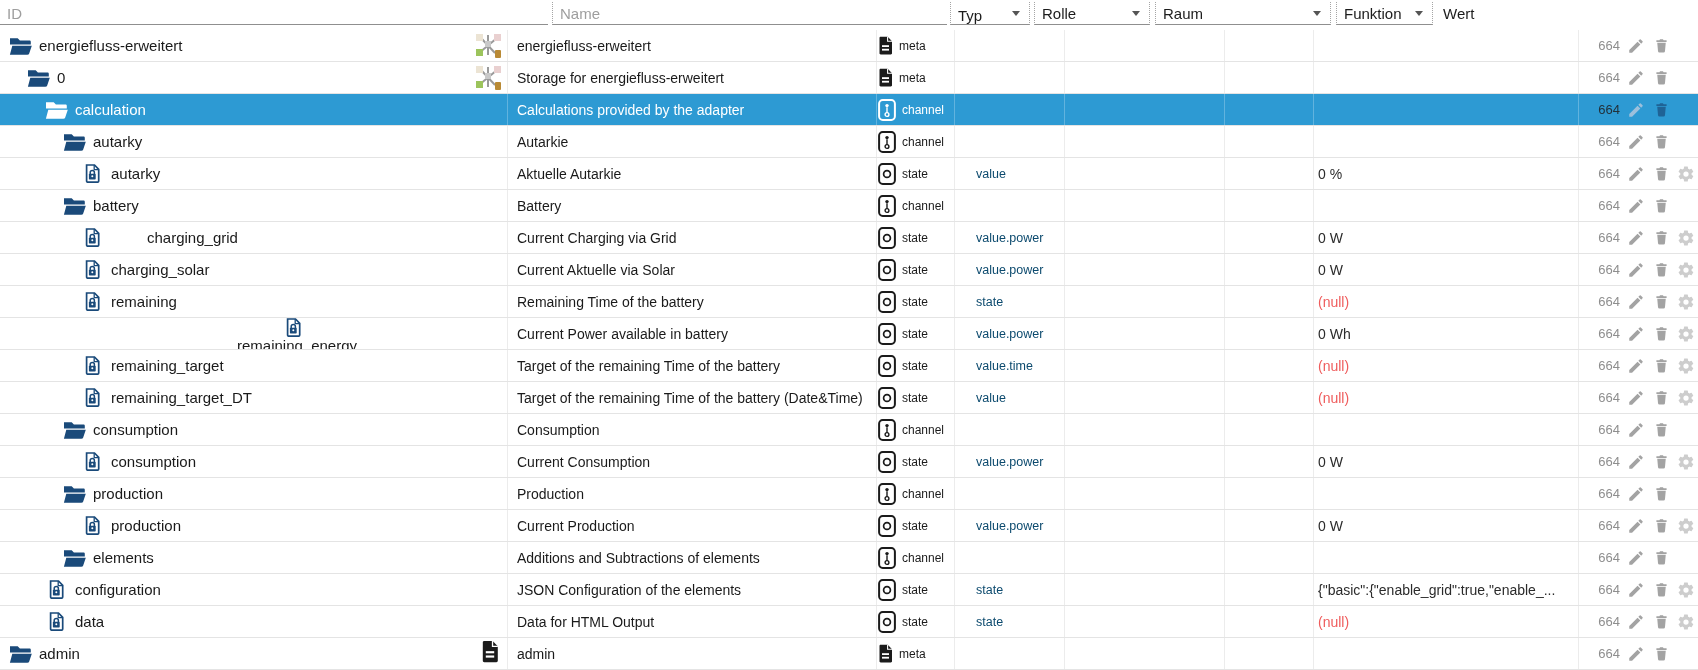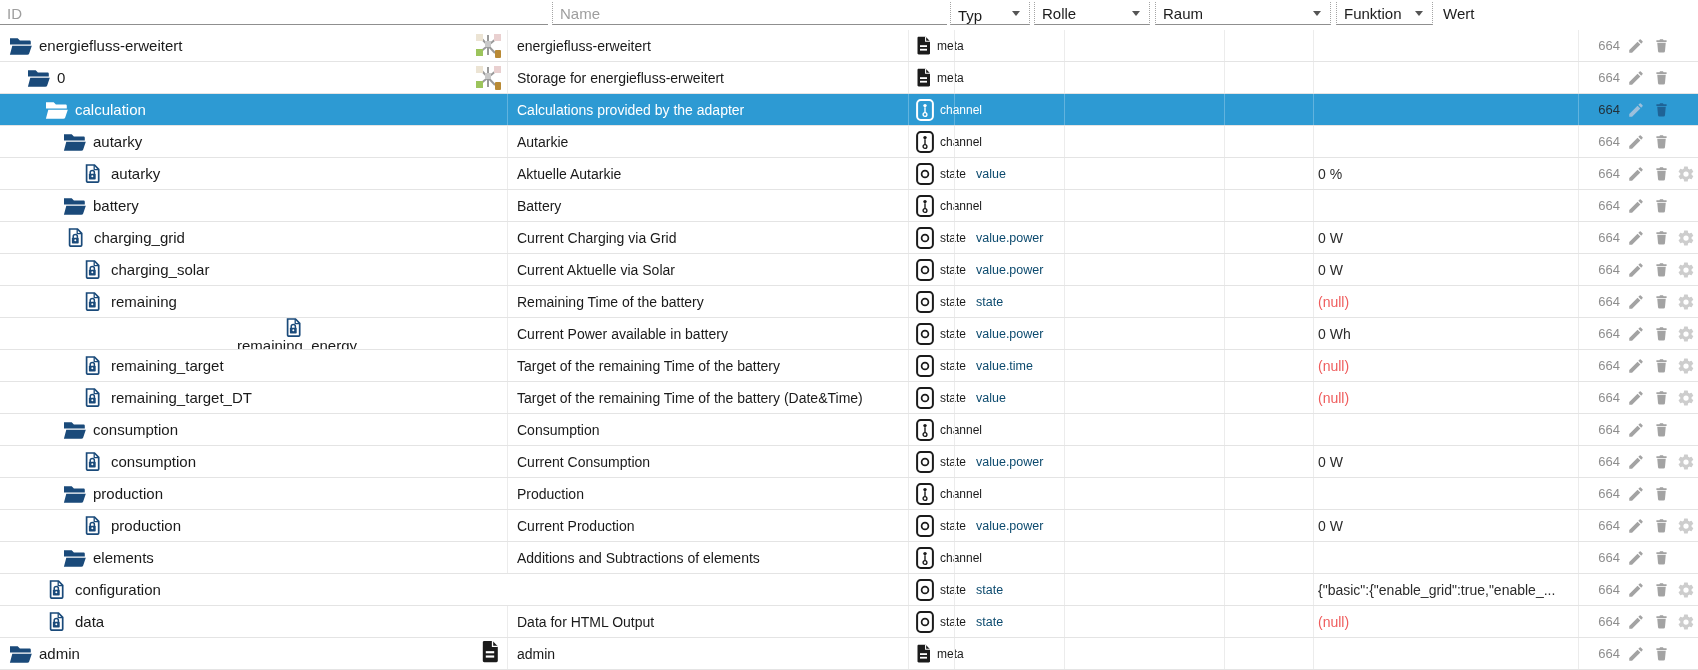--- a/index.html
+++ b/index.html
@@ -23,21 +23,21 @@
   .wert-label{position:absolute;left:1443px;top:0;height:30px;line-height:28px;font-size:15px;color:#1c1c1c;}
 
   
   .rows{position:absolute;top:30px;left:0;width:1698px;}
   .row{position:relative;width:1698px;height:31px;border-bottom:1px solid #e4e4e4;background:#fff;}
   .row.selected{background:#2d9ad3;}
   .row.selected .t-label,.row.selected .n-label,.row.selected .b-label,.row.selected .v-label{color:#fff;}
   .cell{position:absolute;top:0;height:31px;display:flex;align-items:center;box-sizing:border-box;overflow:hidden;white-space:nowrap;}
   .c-tree{left:0;width:507px;}
   .c-name{left:507px;width:369px;padding-left:9px;border-left:1px solid #ececec;}
-  .c-type{left:876px;width:78px;padding-left:7px;border-left:1px solid #ececec;margin-left:32px;}
+  .c-type{left:876px;width:78px;padding-left:1px;border-left:1px solid #ececec;}
   .c-role{left:954px;width:110px;padding-left:21px;border-left:1px solid #ececec;}
   .c-room{left:1064px;width:160px;border-left:1px solid #ececec;}
   .c-func{left:1224px;width:89px;border-left:1px solid #ececec;}
   .c-value{left:1313px;width:265px;padding-left:4px;border-left:1px solid #ececec;}
   .c-actions{left:1578px;width:120px;border-left:1px solid #ececec;justify-content:flex-end;padding-right:3px;gap:7px;}
   .selected .cell{border-left-color:rgba(255,255,255,.25);}
 
   .tree-icon{display:inline-flex;width:24px;justify-content:center;color:#1a4a7a;flex:none;}
   .selected .tree-icon{color:#fff;}
   .t-label{margin-left:7px;font-size:15px;color:#1a1a1a;}
@@ -435,21 +435,21 @@
             </svg>
       </span>
       <span class="abtn gear hiddenslot">
         <svg width="18" height="18" viewBox="0 0 24 24">
               <path fill="currentColor" d="M19.4 13c.04-.32.06-.66.06-1s-.02-.68-.06-1l2.1-1.65a.5.5 0 0 0 .12-.64l-2-3.46a.5.5 0 0 0-.6-.22l-2.49 1a7.3 7.3 0 0 0-1.73-1l-.38-2.65A.5.5 0 0 0 13.9 2h-4a.5.5 0 0 0-.5.42l-.37 2.65c-.63.26-1.21.6-1.74 1l-2.49-1a.5.5 0 0 0-.6.22l-2 3.46a.5.5 0 0 0 .12.64L4.4 11c-.04.32-.06.66-.06 1s.02.68.06 1l-2.08 1.65a.5.5 0 0 0-.12.64l2 3.46c.13.22.39.3.6.22l2.49-1c.53.4 1.11.74 1.74 1l.37 2.65c.04.24.25.42.5.42h4c.25 0 .46-.18.5-.42l.38-2.65a7.3 7.3 0 0 0 1.73-1l2.49 1c.21.08.47 0 .6-.22l2-3.46a.5.5 0 0 0-.12-.64L19.4 13zM12 15.5A3.5 3.5 0 1 1 15.5 12 3.5 3.5 0 0 1 12 15.5z"></path>
             </svg>
       </span>
     </div>
   </div>
       <div class="row">
-    <div class="cell c-tree" style="padding-left: 63px;">
+    <div class="cell c-tree" style="padding-left: 80px; gap: 36px;">
 
       <span class="tree-icon ti-state">
         <svg width="15" height="19" viewBox="0 0 15 19">
           <path d="M1.6 1h7.9l4.2 4.3V17c0 .7-.5 1.2-1.2 1.2H2.8c-.7 0-1.2-.5-1.2-1.2z" fill="none" stroke="currentColor" stroke-width="1.7"></path>
           <path d="M9.2 1v4.6h4.5" fill="none" stroke="currentColor" stroke-width="1.3"></path>
           <path d="M5.2 10v-1.4c0-1.2.9-2.1 2.1-2.1s2.1.9 2.1 2.1V10" fill="none" stroke="currentColor" stroke-width="1.5"></path>
           <rect x="3.9" y="9.8" width="6.8" height="5.6" rx=".7" fill="currentColor"></rect>
           <circle cx="7.3" cy="12.3" r="1" fill="#fff"></circle>
         </svg>
       </span>
@@ -1053,20 +1053,23 @@
         <svg width="15" height="19" viewBox="0 0 15 19">
           <path d="M1.6 1h7.9l4.2 4.3V17c0 .7-.5 1.2-1.2 1.2H2.8c-.7 0-1.2-.5-1.2-1.2z" fill="none" stroke="currentColor" stroke-width="1.7"></path>
           <path d="M9.2 1v4.6h4.5" fill="none" stroke="currentColor" stroke-width="1.3"></path>
           <path d="M5.2 10v-1.4c0-1.2.9-2.1 2.1-2.1s2.1.9 2.1 2.1V10" fill="none" stroke="currentColor" stroke-width="1.5"></path>
           <rect x="3.9" y="9.8" width="6.8" height="5.6" rx=".7" fill="currentColor"></rect>
           <circle cx="7.3" cy="12.3" r="1" fill="#fff"></circle>
         </svg>
       </span>
       <span class="t-label">configuration</span>
 
+    </div>
+    <div class="cell c-name">
+      <span class="n-label">JSON Configuration of the elements</span>
     </div>
     <div class="cell c-type">
 
       <span class="badge-icon bi-state">
         <svg width="18" height="22" viewBox="0 0 18 22">
           <rect x="1.1" y="1.1" width="15.8" height="19.8" rx="3.6" fill="none" stroke="currentColor" stroke-width="2"></rect>
           <circle cx="9" cy="11" r="3.4" fill="none" stroke="currentColor" stroke-width="1.7"></circle>
         </svg>
       </span>
       <span class="b-label">state</span>

